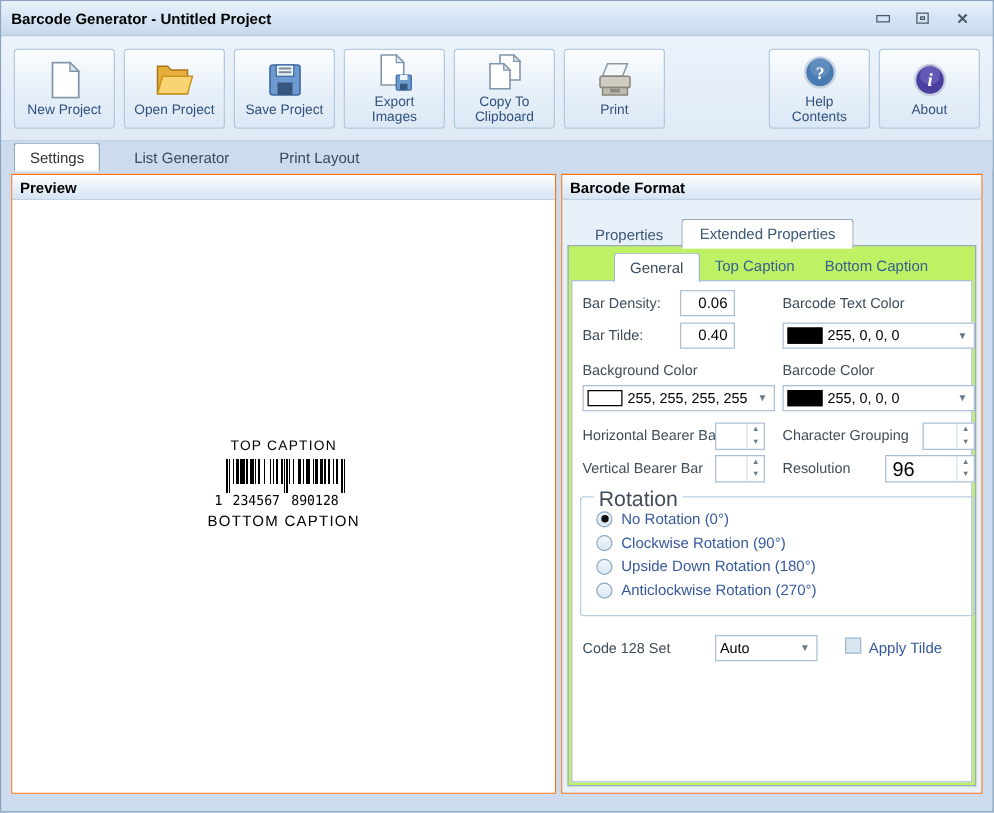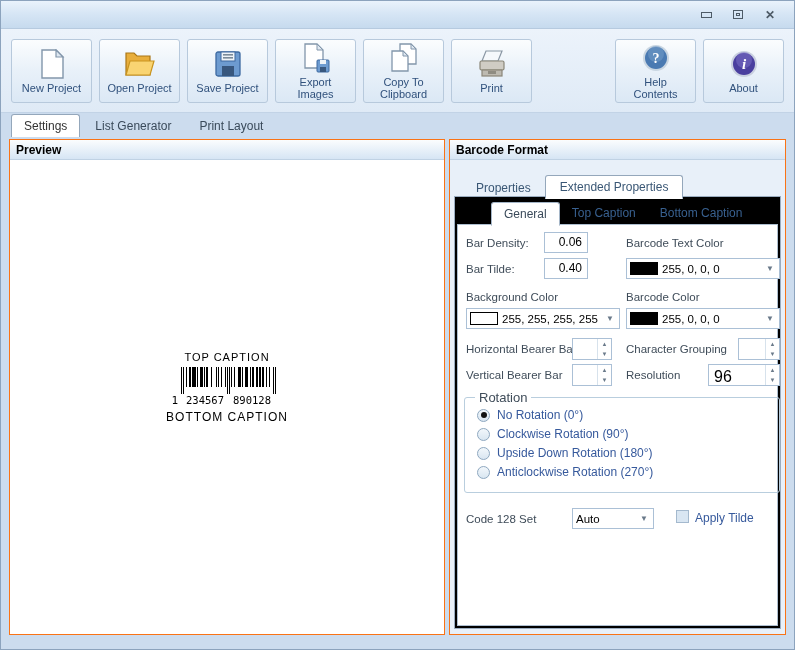--- a/index.html
+++ b/index.html
@@ -20,21 +20,21 @@
 
   
   .toolbar { height:84px; background:linear-gradient(#ecf3fb,#dfeaf6); border-bottom:1px solid #c2d3e6; display:flex; align-items:center; padding:0 10px; }
   .tb-group-left { display:flex; gap:7px; }
   .tb-group-right { margin-left:auto; display:flex; gap:7px; }
   .tb-btn { width:81px; height:64px; border:1px solid #b7c9dc; border-radius:3px; background:linear-gradient(#fbfdfe,#e9f1f9 48%,#dbe8f5); display:flex; flex-direction:column; align-items:center; justify-content:center; gap:2px; cursor:pointer; }
   .tb-btn .lbl { color:#30517c; font-size:11px; line-height:12px; text-align:center; white-space:pre-line; }
   .tb-icon { width:34px; height:32px; display:flex; align-items:center; justify-content:center; }
 
   
-  .tabstrip { height:24px; display:flex; align-items:flex-end; padding:0 10px; gap:2px; background:#ccdcee; }
+  .tabstrip { height:24px; display:flex; align-items:flex-end; padding:0 10px; gap:14px; background:#ccdcee; }
   .tab { padding:4px 12px 4px 12px; font-size:12px; color:#3a4a5a; cursor:pointer; border:1px solid transparent; border-bottom:none; }
   .tab.active { background:#fff; border:1px solid #94a7bb; border-bottom:none; border-radius:3px 3px 0 0; color:#333; position:relative; top:0px; }
 
   
   .content { flex:1; display:flex; padding:2px 8px 14px 8px; gap:4px; }
   .panel { border:1px solid #f97316; background:#fff; display:flex; flex-direction:column; }
   .panel-header { height:20px; background:linear-gradient(#fbfdfe,#d6e5f4); border-bottom:1px solid #c0d2e4; font-weight:bold; color:#000; padding:3px 0 0 6px; font-size:12px; }
   .panel-left { width:436px; }
   .panel-right { flex:1; background:#e8f0f9; }
 
@@ -43,56 +43,57 @@
   .barcode-block { display:flex; flex-direction:column; align-items:center; margin-top:-20px; }
   .caption-top { font-size:11px; letter-spacing:1px; color:#000; margin-bottom:4px; }
   .caption-bottom { font-size:12px; letter-spacing:1px; color:#000; margin-top:3px; }
   #barcode-svg { display:block; }
 
   
   .format-body { flex:1; position:relative; background:#e8f0f9; }
   .prop-tabs { position:absolute; top:15px; left:12px; display:flex;align-items:flex-end; }
   .ptab { padding:4px 14px; font-size:12px; color:#3a5775; cursor:pointer; }
   .ptab.active { background:#fff; border:1px solid #94a7bb; border-bottom:1px solid #fff; border-radius:3px 3px 0 0; position:relative; z-index:2; }
-  .tabpage { position:absolute; left:4px; right:4px; top:36px; bottom:5px; background:#000000; border:1px solid #9aacbf; }
+  .tabpage { position:absolute; left:4px; right:4px; top:36px; bottom:5px; background:#bef264; border:1px solid #9aacbf; }
   .subtabs { position:absolute; top:5px; left:36px; display:flex; z-index:2; }
   .stab { padding:4px 12px; font-size:12px; color:#38608f; cursor:pointer; }
   .stab.active { background:#fff; border:1px solid #a5b6c8; border-bottom:1px solid #fff; border-radius:3px 3px 0 0; color:#3a4a5a; }
   .subpage { position:absolute; left:2px; right:2px; top:27px; bottom:2px; background:#fff; border:1px solid #aebfd0; }
 
   .flabel { position:absolute; font-size:11.5px; color:#3f4c59; white-space:nowrap; }
   .txtinput { position:absolute; border:1px solid #abc0d6; background:#fff; font-size:12px; color:#000; text-align:right; padding:2px 5px 0 2px; font-family:"Liberation Sans",sans-serif; }
   .combo { position:absolute; border:1px solid #abc0d6; background:#fff; height:21px; display:flex; align-items:center; padding:0 3px; cursor:pointer; }
   .swatch { width:28px; height:13px; margin-right:4px; flex:none; }
   .combo .cval { font-size:11.5px; color:#000; white-space:nowrap; }
   .combo .arrow { margin-left:auto; color:#6a7a8a; font-size:8px; padding-right:2px; }
   .spinner { position:absolute; border:1px solid #abc0d6; background:#fff; height:22px; display:flex; }
   .spinner .sval { flex:1; font-size:16px; color:#000; padding:3px 0 0 5px; }
   .spinbtns { width:14px; border-left:1px solid #d7e2ec; display:flex; flex-direction:column; }
   .spinbtns div { flex:1; display:flex; align-items:center; justify-content:center; font-size:6px; color:#6a7a8a; cursor:pointer; }
 
   .groupbox { position:absolute; border:1px solid #b9cede; border-radius:3px; }
-  .groupbox .legend { position:absolute; top:-8px; left:10px; background:#fff; padding:0 4px; font-size:13px; color:#3f4c59; }
+  .groupbox .legend { position:absolute; top:-8px; left:10px; background:#fff; padding:0 4px; font-size:17px; color:#3f4c59; }
   .radio-row { position:absolute; left:12px; display:flex; align-items:center; gap:7px; cursor:pointer; }
   .radio { width:13px; height:13px; border-radius:50%; border:1px solid #8ea8c0; background:linear-gradient(#f2f7fb,#d9e6f1); flex:none; display:flex; align-items:center; justify-content:center; }
   .radio.sel::after { content:""; width:6px; height:6px; border-radius:50%; background:#111; display:block; }
   .radio-row .rlbl { font-size:12px; color:#36599c; white-space:nowrap; }
 
   .checkbox { position:absolute; width:13px; height:13px; border:1px solid #a4b9ce; background:#d9e6f2; cursor:pointer; }
   .blue-lbl { color:#36599c; }
 
   
   svg { display:block; }
 </style>
 </head>
 <body>
 
 <div class="window">
 
   <div class="titlebar">
+    <span class="title">Barcode Generator - Untitled Project</span>
     <div class="winbtns">
       <div class="winbtn">
           <span class="glyph-min"></span>
         </div>
       <div class="winbtn">
           <span class="glyph-restore">
             <span></span>
           </span>
         </div>
       <div class="winbtn">

